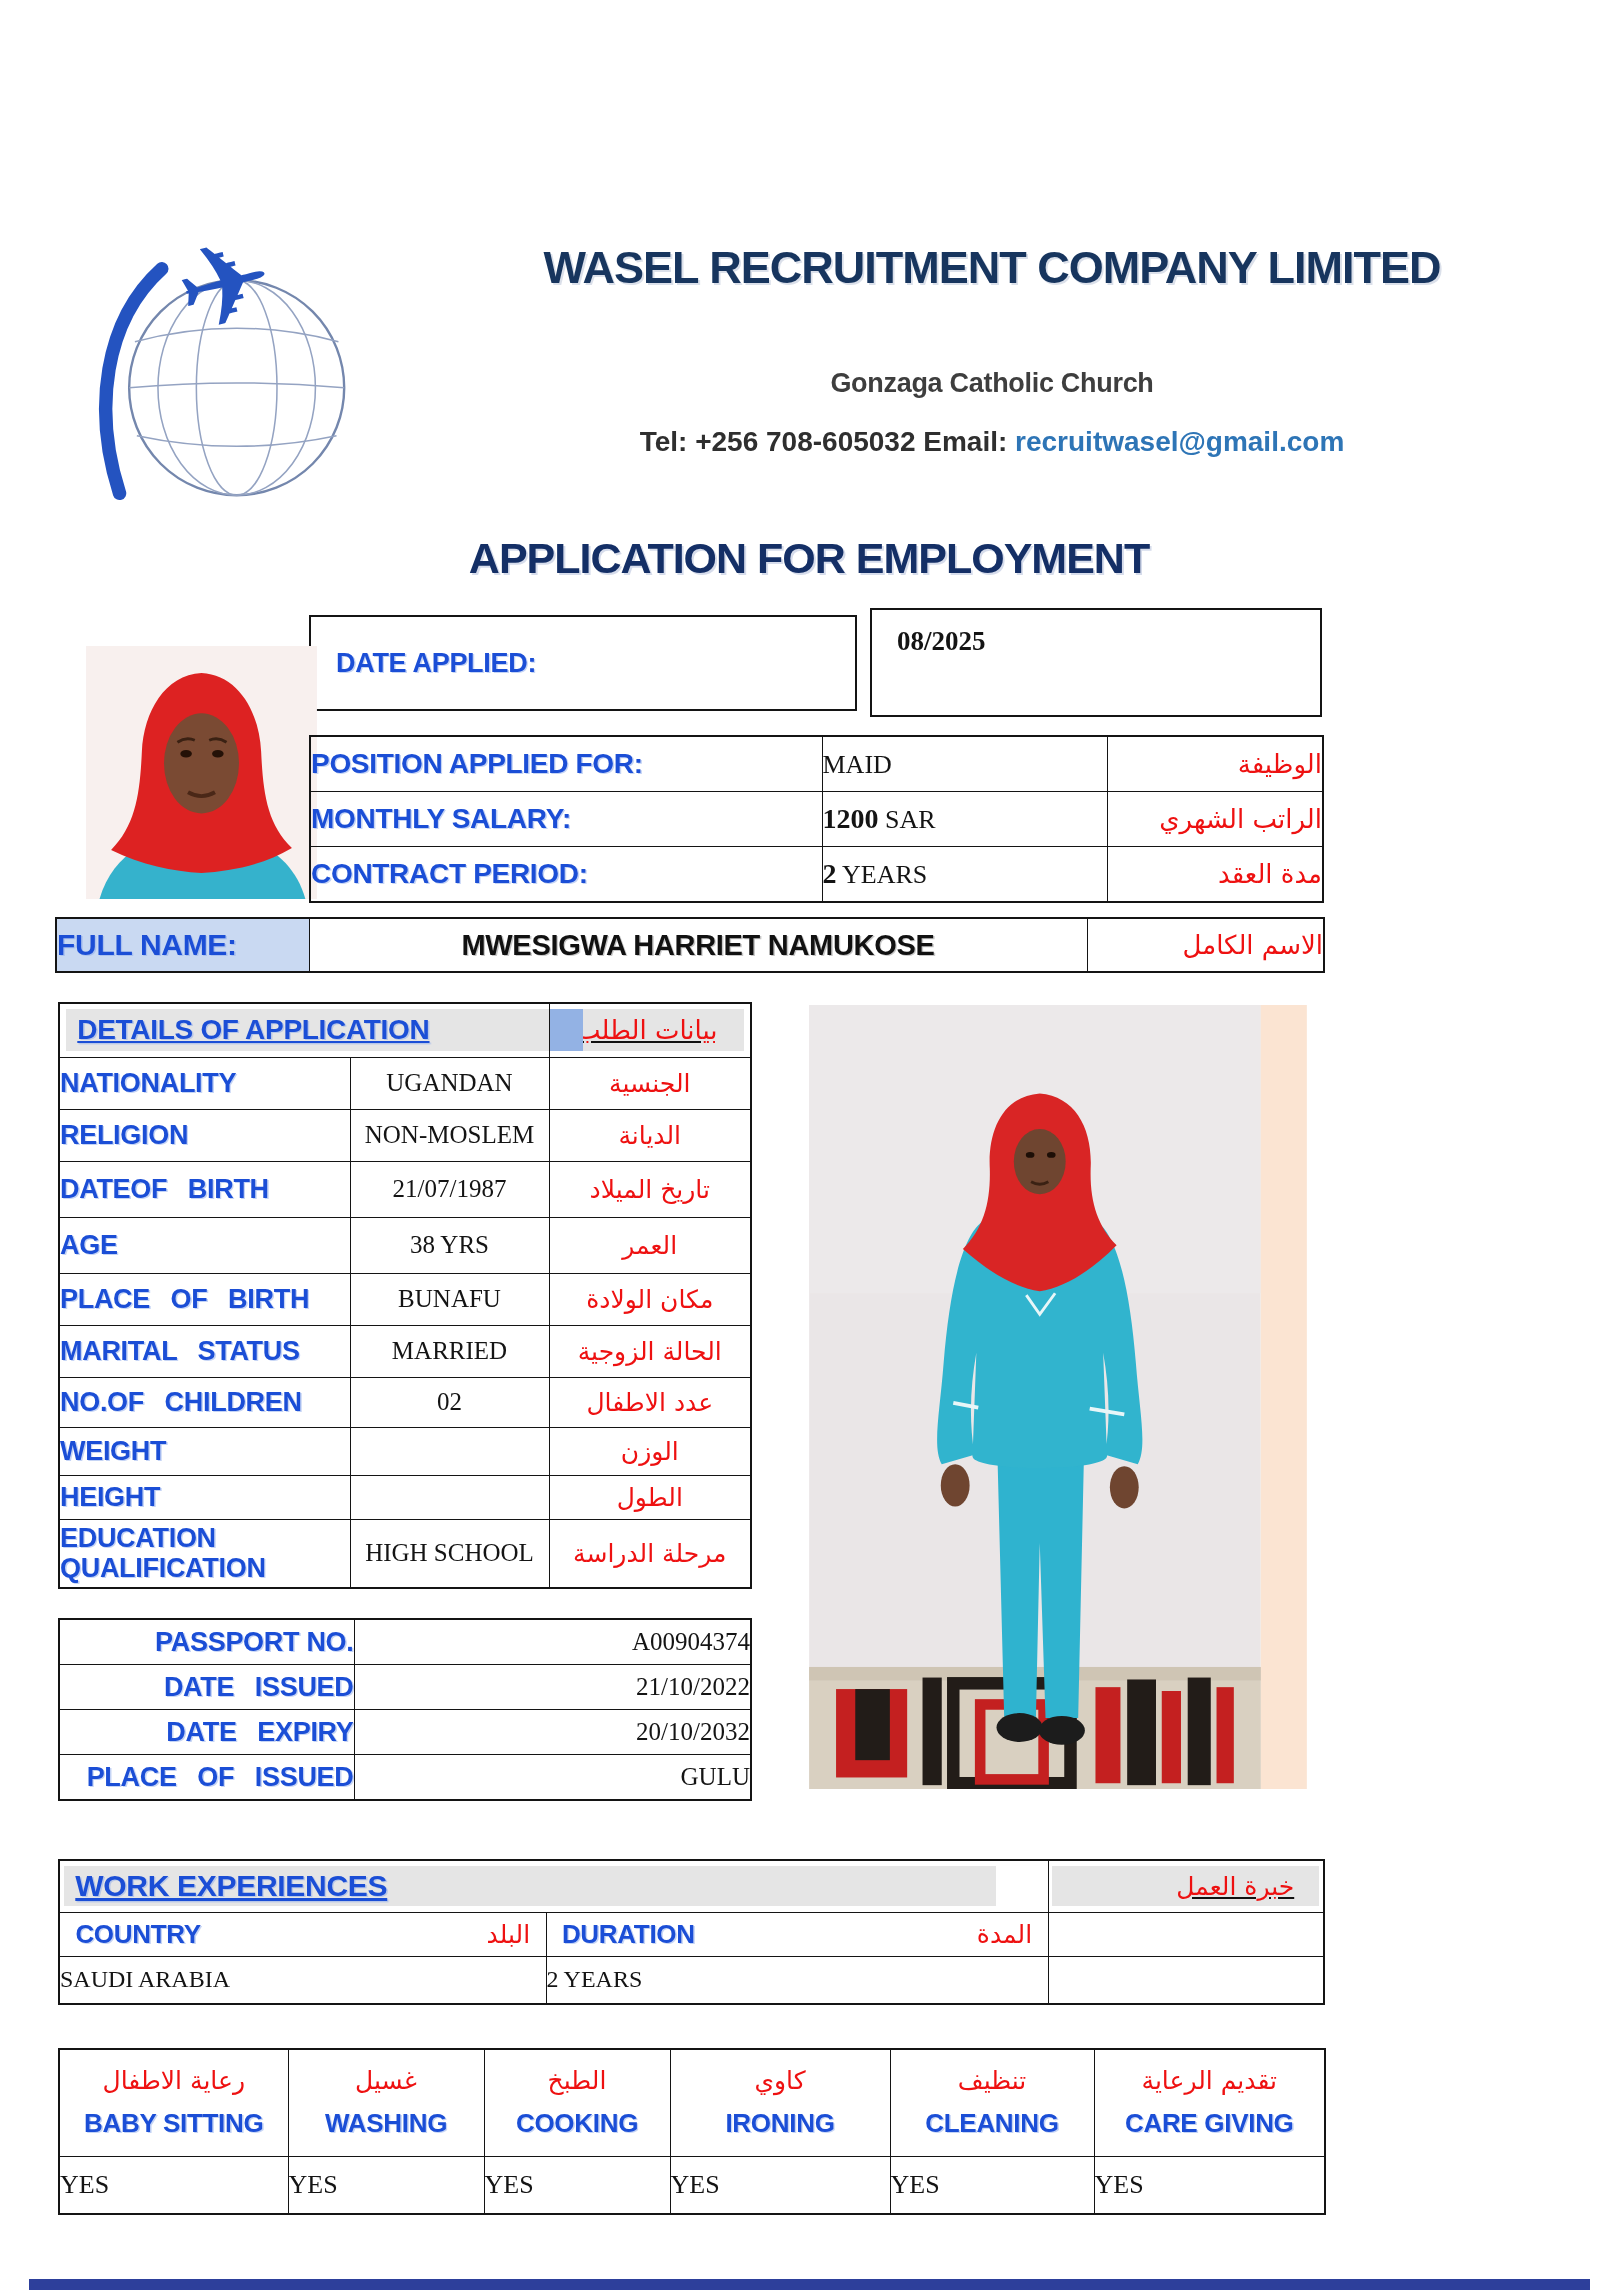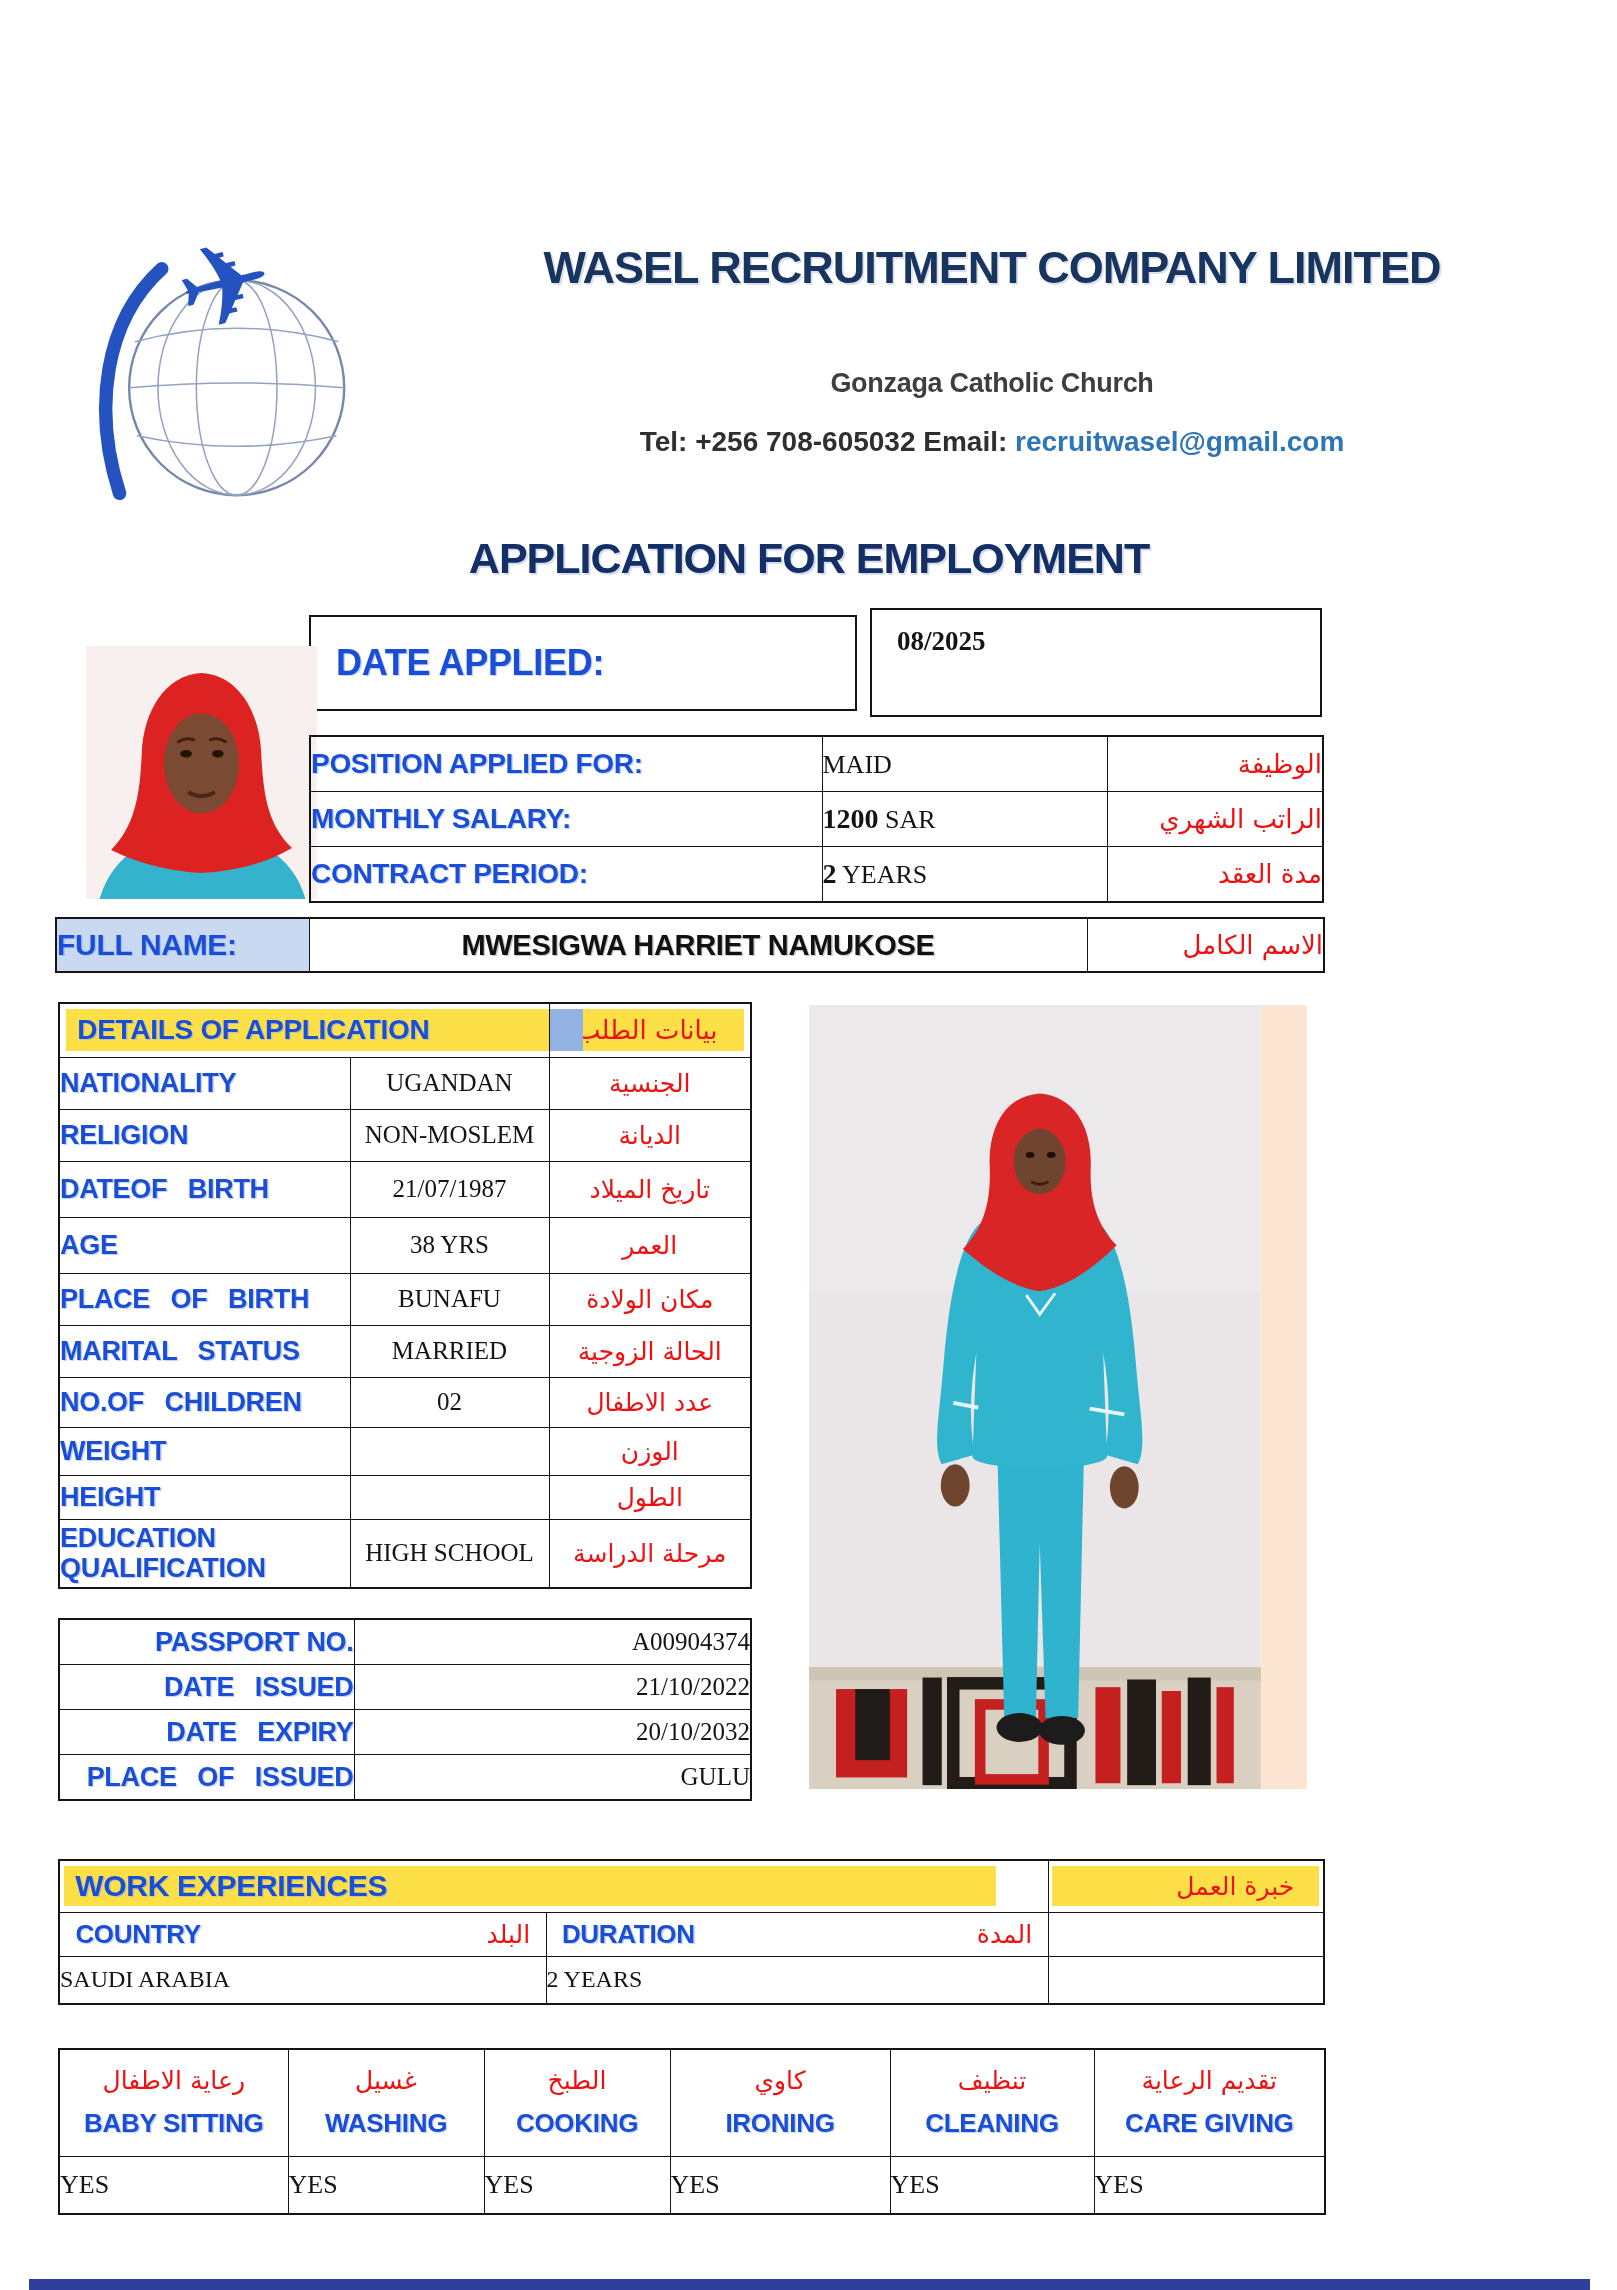--- a/index.html
+++ b/index.html
@@ -31,21 +31,21 @@
   .blab{color:#1b4ed6;font-weight:800;letter-spacing:-0.3px;
     text-shadow:1.4px 1.4px 0 rgba(140,170,235,.5);}
   .serifv{font-family:"Liberation Serif",serif;color:#141414;}
   .ar{font-family:"DejaVu Sans",sans-serif;color:#ee1111;direction:rtl;}
   .gap{word-spacing:13.4px;}
   .fill{background:#c9d9f2;}
 
   
   .date-box-l{left:309px;top:615px;width:548px;height:96px;border:2.9px solid #141414;
     display:flex;align-items:center;padding-left:25px;box-sizing:border-box;}
-  .date-box-l span{font-size:36px;}
+  .date-box-l span{font-size:27px;}
   .date-box-r{left:870px;top:608px;width:452px;height:109px;border:2.9px solid #141414;
     box-sizing:border-box;}
   .date-box-r span{display:block;margin:16.3px 0 0 25px;font-size:27px;font-weight:700;}
 
   
   .pos-tbl{left:309px;top:735px;}
   .pos-tbl td{height:54px;}
   .pos-lab{padding-left:21px;font-size:28px;}
   .pos-val{padding-left:25px;font-size:26px;}
   .pos-val b{font-size:28px;}
@@ -57,21 +57,21 @@
   .fn-lab{padding-left:13.4px;font-size:30px;}
   .fn-val{text-align:center;font-size:29px;font-weight:800;letter-spacing:-0.3px;
     text-shadow:1.4px 1.4px 0 rgba(0,0,0,.22);margin-left:12px;}
   .fn-ar{text-align:right;padding-right:17.3px;font-size:26px;}
 
   
   .det-tbl{left:58px;top:1002px;}
   .det-lab{padding-left:13.4px;font-size:27px;line-height:1.12;}
   .det-val{text-align:center;font-size:25px;}
   .det-ar{text-align:center;font-size:25px;}
-  .hfill{background:#fde047;height:42px;display:flex;align-items:center;}
+  .hfill{background:#e5e5e5;height:42px;display:flex;align-items:center;text-decoration:underline;}
   .hfill-en{margin:4.8px 0 4.8px 5.8px;padding-left:11.5px;font-size:28px;}
   .hdr-ar-cell{position:relative;}
   .hfill-ar{margin:4.8px 5.8px 4.8px 0;justify-content:center;position:relative;}
   .darkblock{position:absolute;left:0;top:0;width:33px;height:42px;background:#93b2e4;}
   .hfill-ar span{font-size:26px;}
 
   
   .pas-tbl{left:58px;top:1618px;text-align:right;}
   .pas-tbl td{height:44px;}
   .pas-lab{padding-left:13.4px;font-size:27px;}

